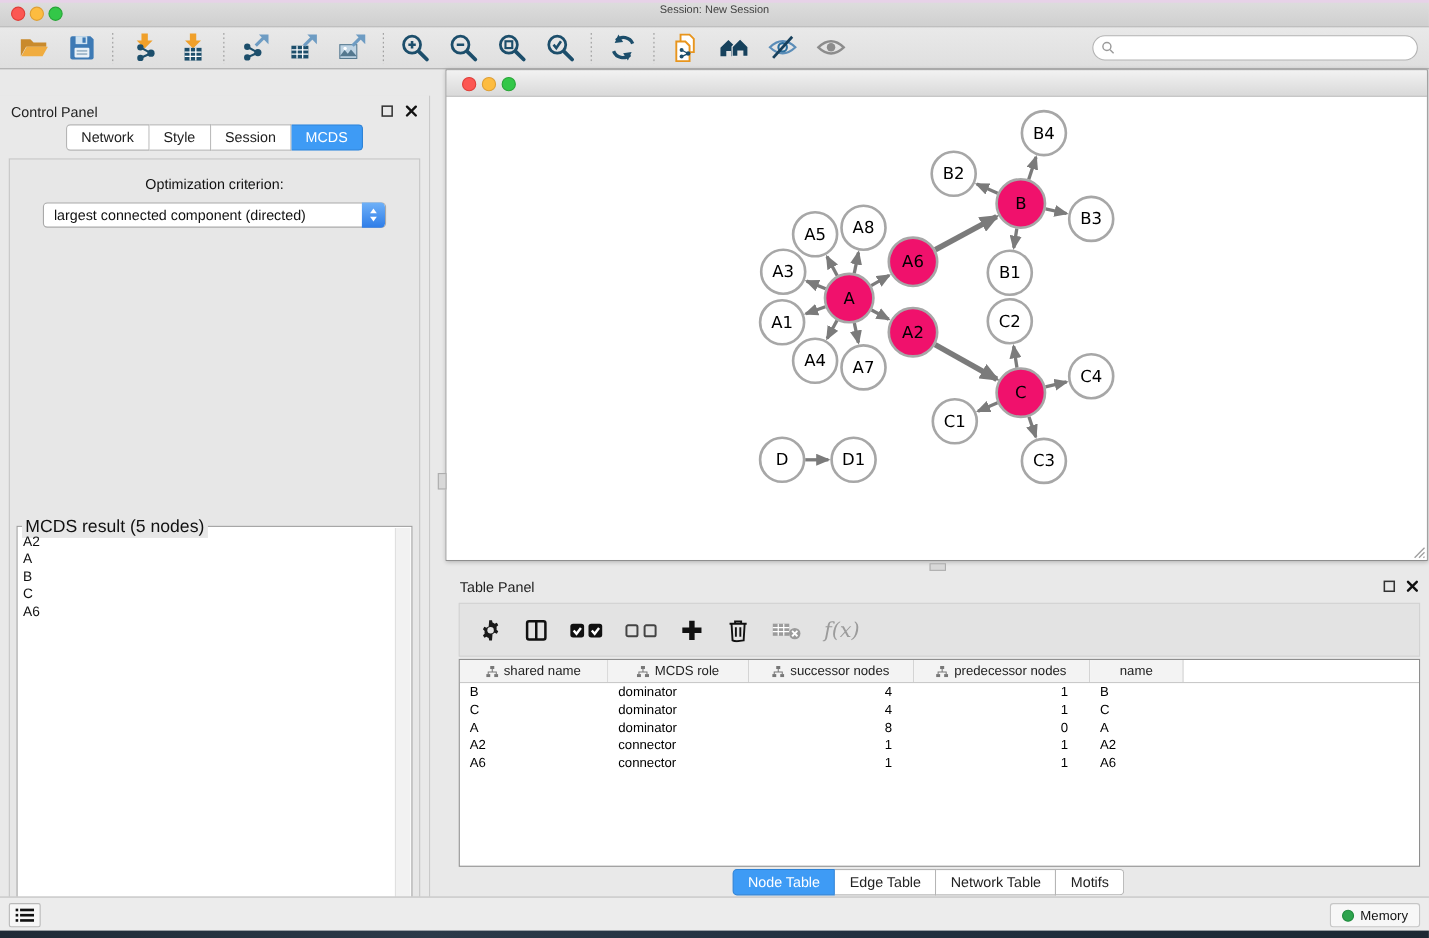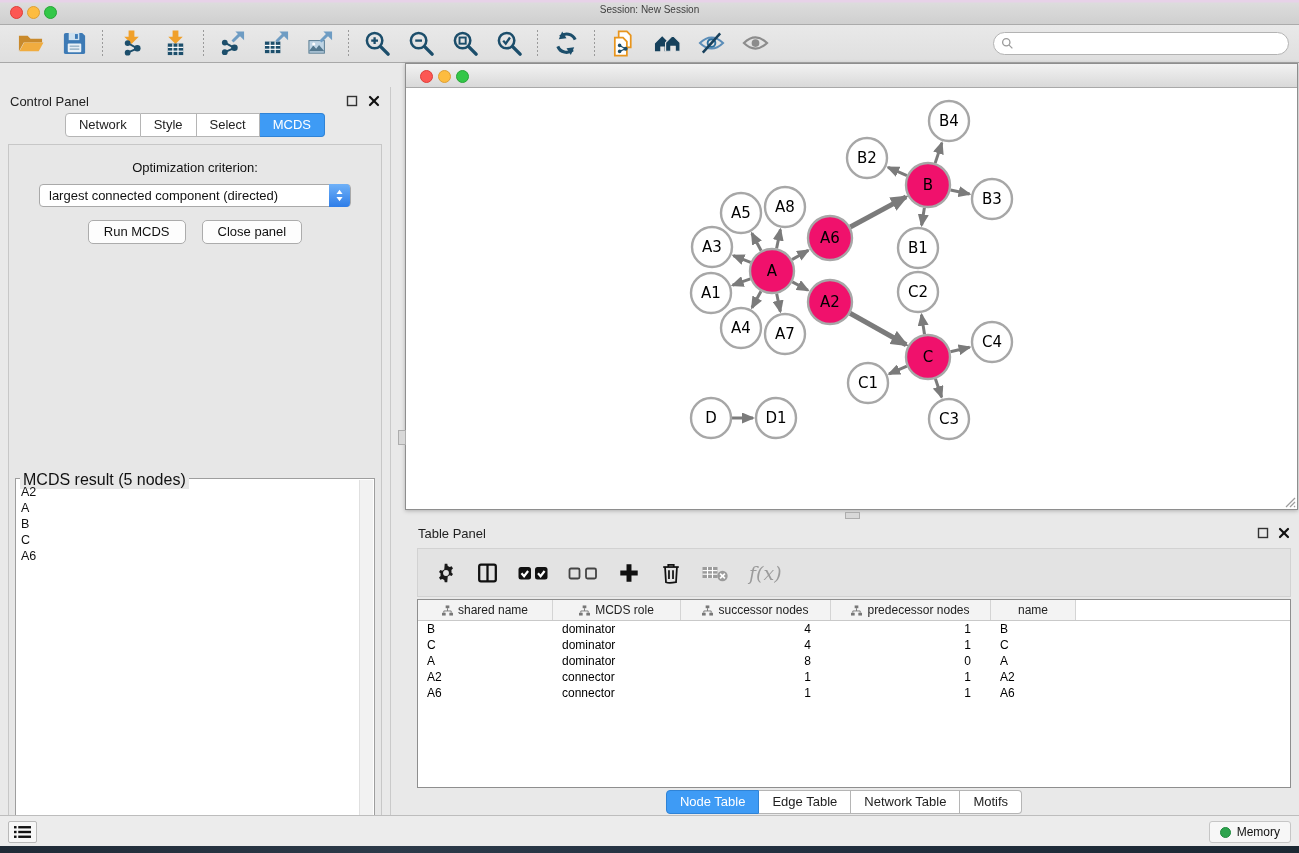--- a/index.html
+++ b/index.html
@@ -309,37 +309,33 @@
         <rect x="1.5" y="1.5" width="9" height="9"></rect>
       </svg>
     <svg class="cp-close" viewBox="0 0 12 12" stroke="#111" stroke-width="2.2" stroke-linecap="round">
         <line x1="2" y1="2" x2="10" y2="10"></line>
         <line x1="10" y1="2" x2="2" y2="10"></line>
       </svg>
   </div>
   <div class="seg-tabs" id="cp-tabs">
       <div class="seg-tab">Network</div>
       <div class="seg-tab">Style</div>
-      <div class="seg-tab">Select</div>
+      <div class="seg-tab">Session</div>
       <div class="seg-tab active">MCDS</div>
     </div>
   <div class="cp-body">
     <div class="opt-label">Optimization criterion:</div>
     <div class="opt-select">
       <span>largest connected component (directed)</span>
       <span class="opt-step">
         <svg viewBox="0 0 10 16" width="9" height="15" fill="#fff">
             <path d="M5 1.5 L8.4 6.2 H1.6 z"></path>
             <path d="M5 14.5 L1.6 9.8 h6.8 z"></path>
           </svg>
       </span>
-    </div>
-    <div class="btn-row">
-      <button class="push-btn">Run MCDS</button>
-      <button class="push-btn">Close panel</button>
     </div>
     <div class="result-box">
       <span class="result-legend">MCDS result (5 nodes)</span>
       <div class="result-list" id="result-list">
           <div>A2</div>
           <div>A</div>
           <div>B</div>
           <div>C</div>
           <div>A6</div>
         </div>

